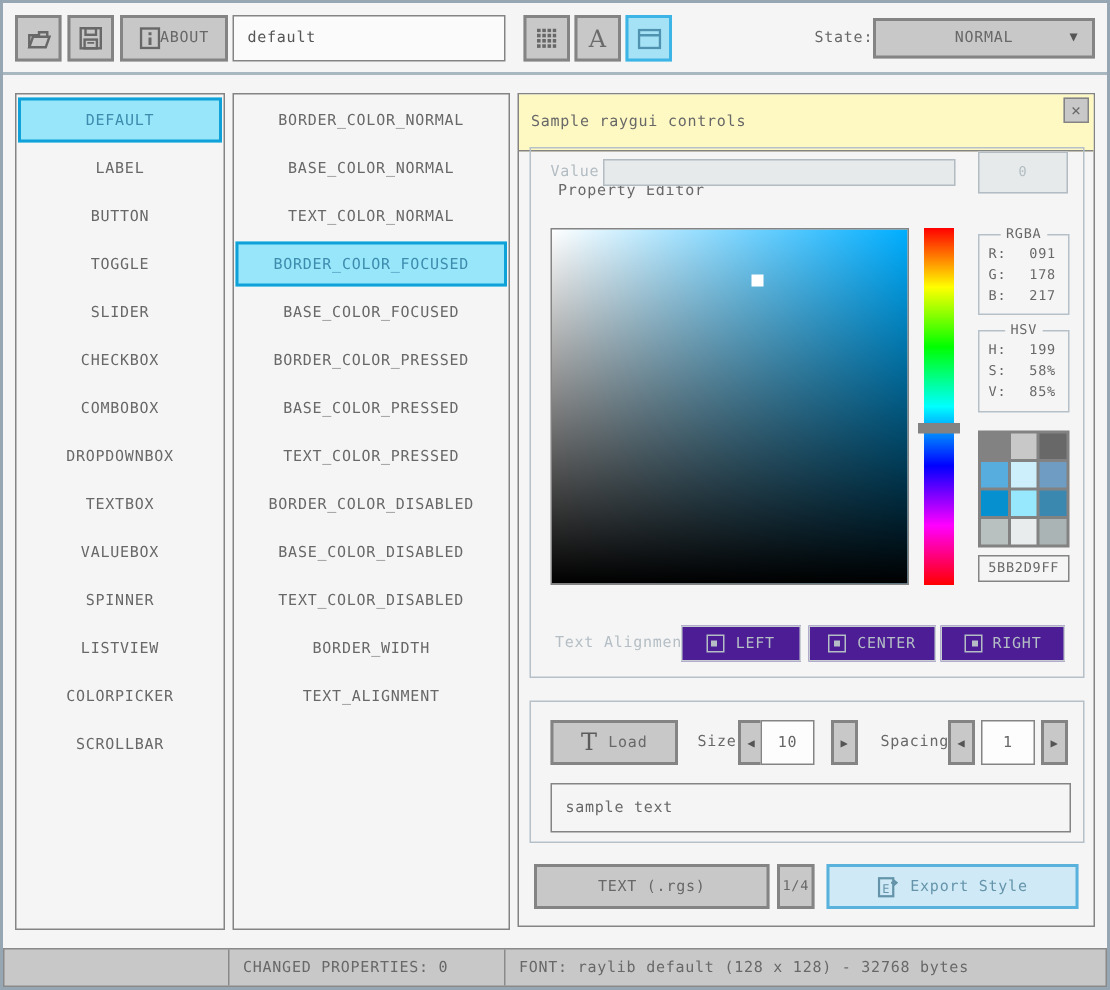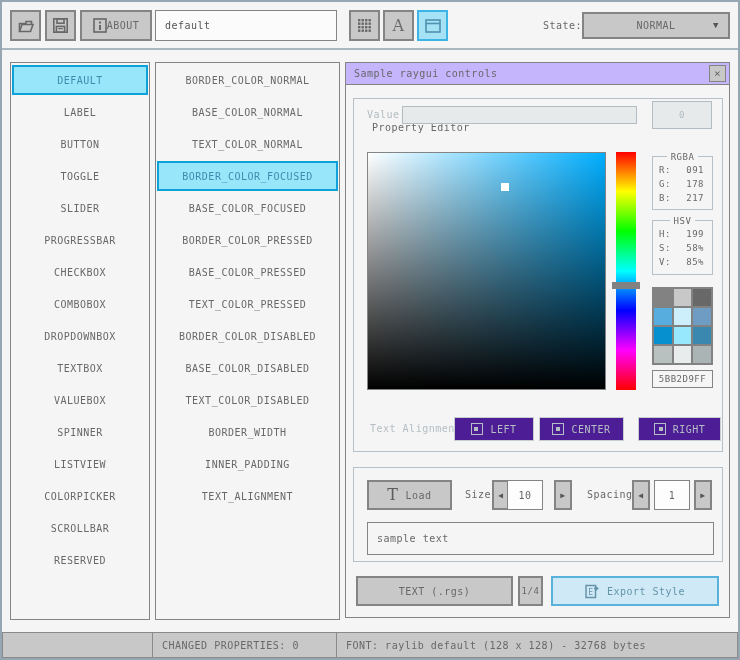--- a/index.html
+++ b/index.html
@@ -38,21 +38,21 @@
   .li {
     height:30px; margin:0 1px 2px 1px; display:flex; align-items:center; justify-content:center;
     color:#686868; cursor:pointer; text-align:center;
   }
   .li.sel {
     background:var(--selected_bg,#97e6fa); border:2px solid var(--accent,#0fa2d8);
     color:var(--selected_text,#3d8cae);
   }
   
   .panel { position:absolute; left:345px; top:62px; width:385px; height:556px; border:1px solid #848484; background:#f5f5f5; }
-  .titlebar { position:absolute; left:0; top:0; right:0; height:22px; background:#c4b5fd; border-bottom:1px solid #848484; display:flex; align-items:center; padding-left:8px; }
+  .titlebar { position:absolute; left:0; top:0; right:0; height:38px; background:#fef9c3; border-bottom:1px solid #848484; display:flex; align-items:center; padding-left:8px; }
   .closebtn { position:absolute; right:3px; top:2px; width:17px; height:17px; border:1px solid #848484; background:#c8c8c8; display:flex; align-items:center; justify-content:center; font-size:11px; color:#686868; cursor:pointer; }
   .group { position:absolute; border:1px solid #b6c0c8; }
   .group > .legend { position:absolute; left:12px; top:0; transform:translateY(-55%); background:#f5f5f5; padding:0 6px; color:#686868; white-space:nowrap;margin-top:29px; }
   .group-prop { left:7px; top:35px; width:370px; height:354px; }
   .group-font { left:7px; top:404px; width:370px; height:95px; }
   
   .value-label { position:absolute; left:13px; top:7px; height:18px; line-height:18px; color:#b2bcc2; }
   .value-slider { position:absolute; left:48px; top:7px; width:235px; height:18px; background:#e6eaea; border:1px solid #b2bcc2; cursor:pointer; }
   .value-btn { position:absolute; left:298px; top:2px; width:60px; height:28px; background:#e6eaea; border:1px solid #b2bcc2; color:#b2bcc2; display:flex; align-items:center; justify-content:center; font-size:9px; cursor:pointer; }
   
@@ -78,21 +78,21 @@
     display:grid; grid-template-columns:repeat(3,1fr); gap:2px; padding:2px;
   }
   .swatch { cursor:pointer; }
   .hex-box { position:absolute; left:298px; top:271px; width:61px; height:18px; border:1px solid #848484; display:flex; align-items:center; justify-content:center; font-size:9px; color:#686868;text-align:right; }
   
   .align-label { position:absolute; left:16px; top:318px; height:24px; line-height:24px; color:#b4bec4; }
   .align-btn {
     position:absolute; top:318px; height:24px; border:1px solid #c6ced2; background:#4c1d95; color:#b4bec4;
     display:flex; align-items:center; justify-content:center; gap:7px; cursor:pointer;
   }
-  .align-btn.left { left:100px; width:80px; } .align-btn.center { left:185px; width:85px; } .align-btn.right { left:284px; width:83px; }
+  .align-btn.left { left:100px; width:80px; } .align-btn.center { left:185px; width:85px; } .align-btn.right { left:273px; width:83px; }
   .align-icon { width:12px; height:12px; border:1px solid #b4bec4; position:relative; display:inline-block; }
   .align-dot { position:absolute; width:4px; height:4px; background:#b4bec4; top:3px; }
   .align-dot.l { left:2px; } .align-dot.c { left:3px; } .align-dot.r { right:2px; }
   
   .load-btn { position:absolute; left:13px; top:12px; width:85px; height:30px; background:#c8c8c8; border:2px solid #848484; display:flex; align-items:center; justify-content:center; gap:7px; cursor:pointer; }
   .load-T { font-family:"DejaVu Serif", serif; font-size:16px; color:#5c5c5c; line-height:1; }
   .spin-label { position:absolute; top:12px; height:30px; line-height:30px; }
   .size-label { left:111px; } .spacing-label { left:233px; }
   .spin-btn { position:absolute; top:12px; width:18px; height:30px; background:#c8c8c8; border:2px solid #848484; display:flex; align-items:center; justify-content:center; font-size:8px; color:#555; cursor:pointer; }
   .spin-val { position:absolute; top:12px; width:36px; height:30px; background:#fdfdfd; border:1px solid #848484; display:flex; align-items:center; justify-content:center; }
@@ -190,47 +190,44 @@
       <span class="arrow">▼</span>
     </div>
   </div>
 
   <div class="listbox controls">
     <div class="li sel">DEFAULT</div>
     <div class="li">LABEL</div>
     <div class="li">BUTTON</div>
     <div class="li">TOGGLE</div>
     <div class="li">SLIDER</div>
-    <div class="li">PROGRESSBAR</div>
     <div class="li">CHECKBOX</div>
     <div class="li">COMBOBOX</div>
     <div class="li">DROPDOWNBOX</div>
     <div class="li">TEXTBOX</div>
     <div class="li">VALUEBOX</div>
     <div class="li">SPINNER</div>
     <div class="li">LISTVIEW</div>
     <div class="li">COLORPICKER</div>
     <div class="li">SCROLLBAR</div>
-    <div class="li">RESERVED</div>
   </div>
 
   <div class="listbox props">
     <div class="li">BORDER_COLOR_NORMAL</div>
     <div class="li">BASE_COLOR_NORMAL</div>
     <div class="li">TEXT_COLOR_NORMAL</div>
     <div class="li sel">BORDER_COLOR_FOCUSED</div>
     <div class="li">BASE_COLOR_FOCUSED</div>
     <div class="li">BORDER_COLOR_PRESSED</div>
     <div class="li">BASE_COLOR_PRESSED</div>
     <div class="li">TEXT_COLOR_PRESSED</div>
     <div class="li">BORDER_COLOR_DISABLED</div>
     <div class="li">BASE_COLOR_DISABLED</div>
     <div class="li">TEXT_COLOR_DISABLED</div>
     <div class="li">BORDER_WIDTH</div>
-    <div class="li">INNER_PADDING</div>
     <div class="li">TEXT_ALIGNMENT</div>
   </div>
 
   <div class="panel">
     <div class="titlebar">
       <span>Sample raygui controls</span>
     </div>
     <div class="closebtn">
       <span>×</span>
     </div>

